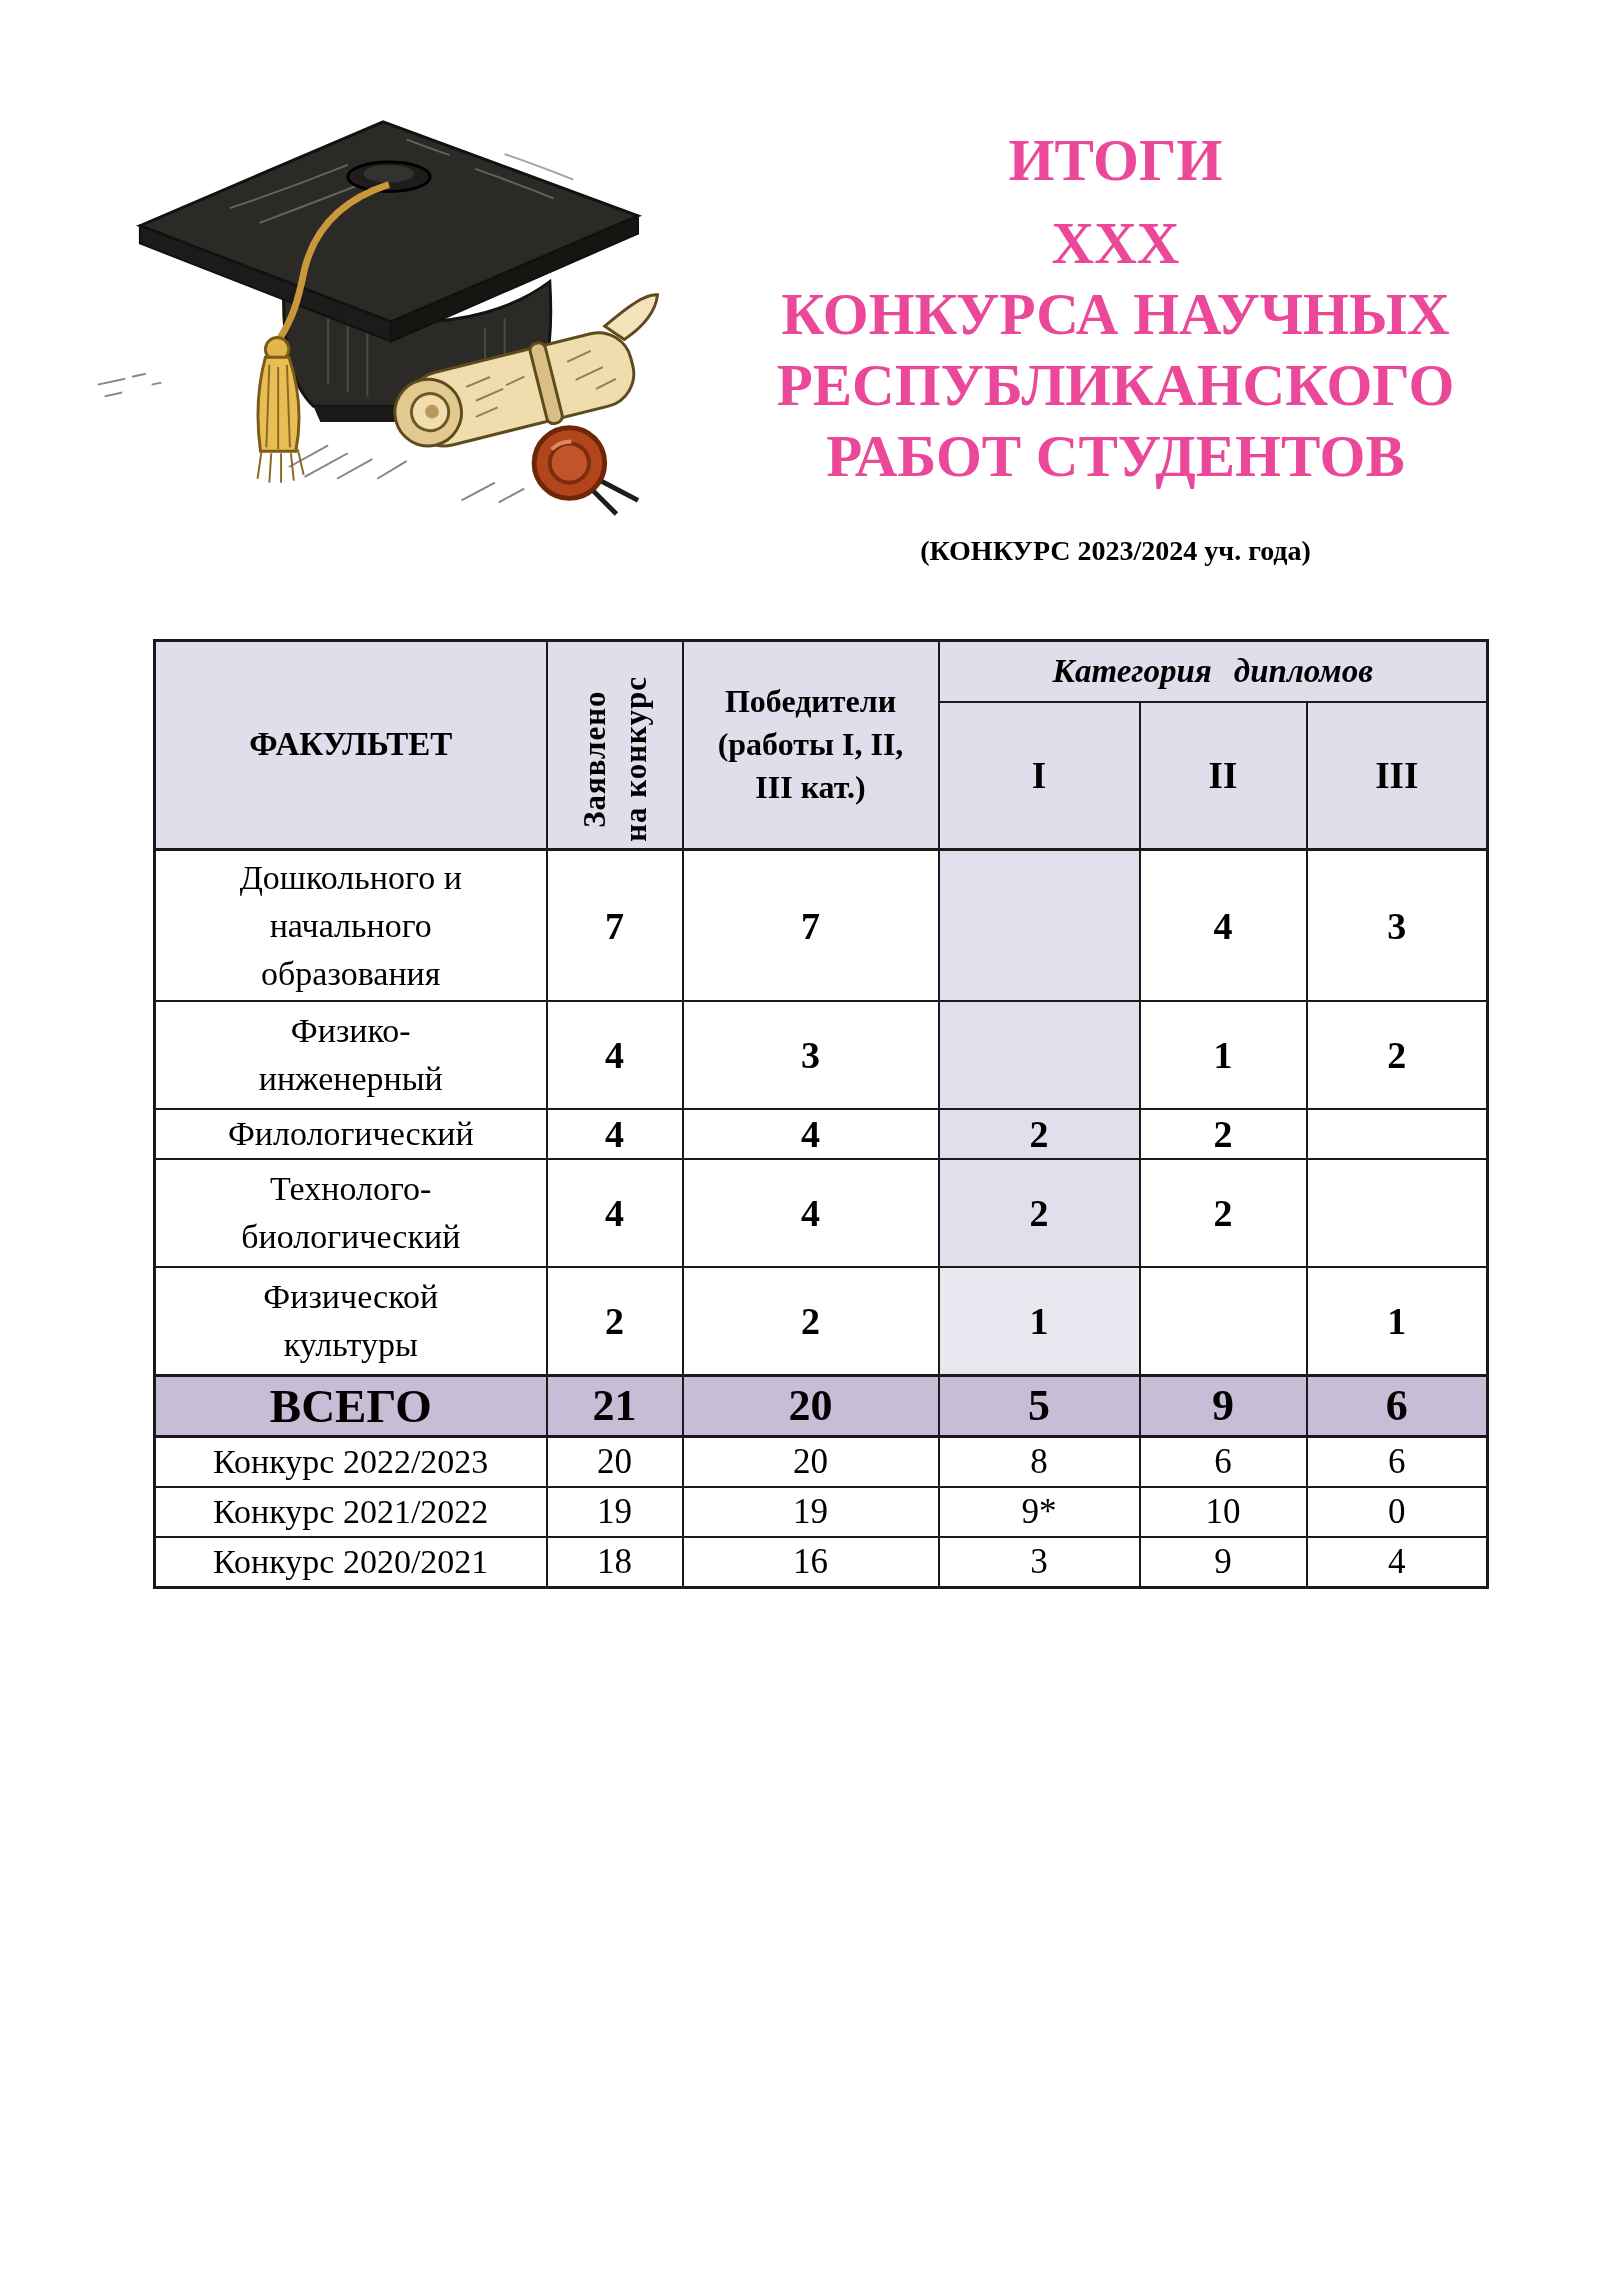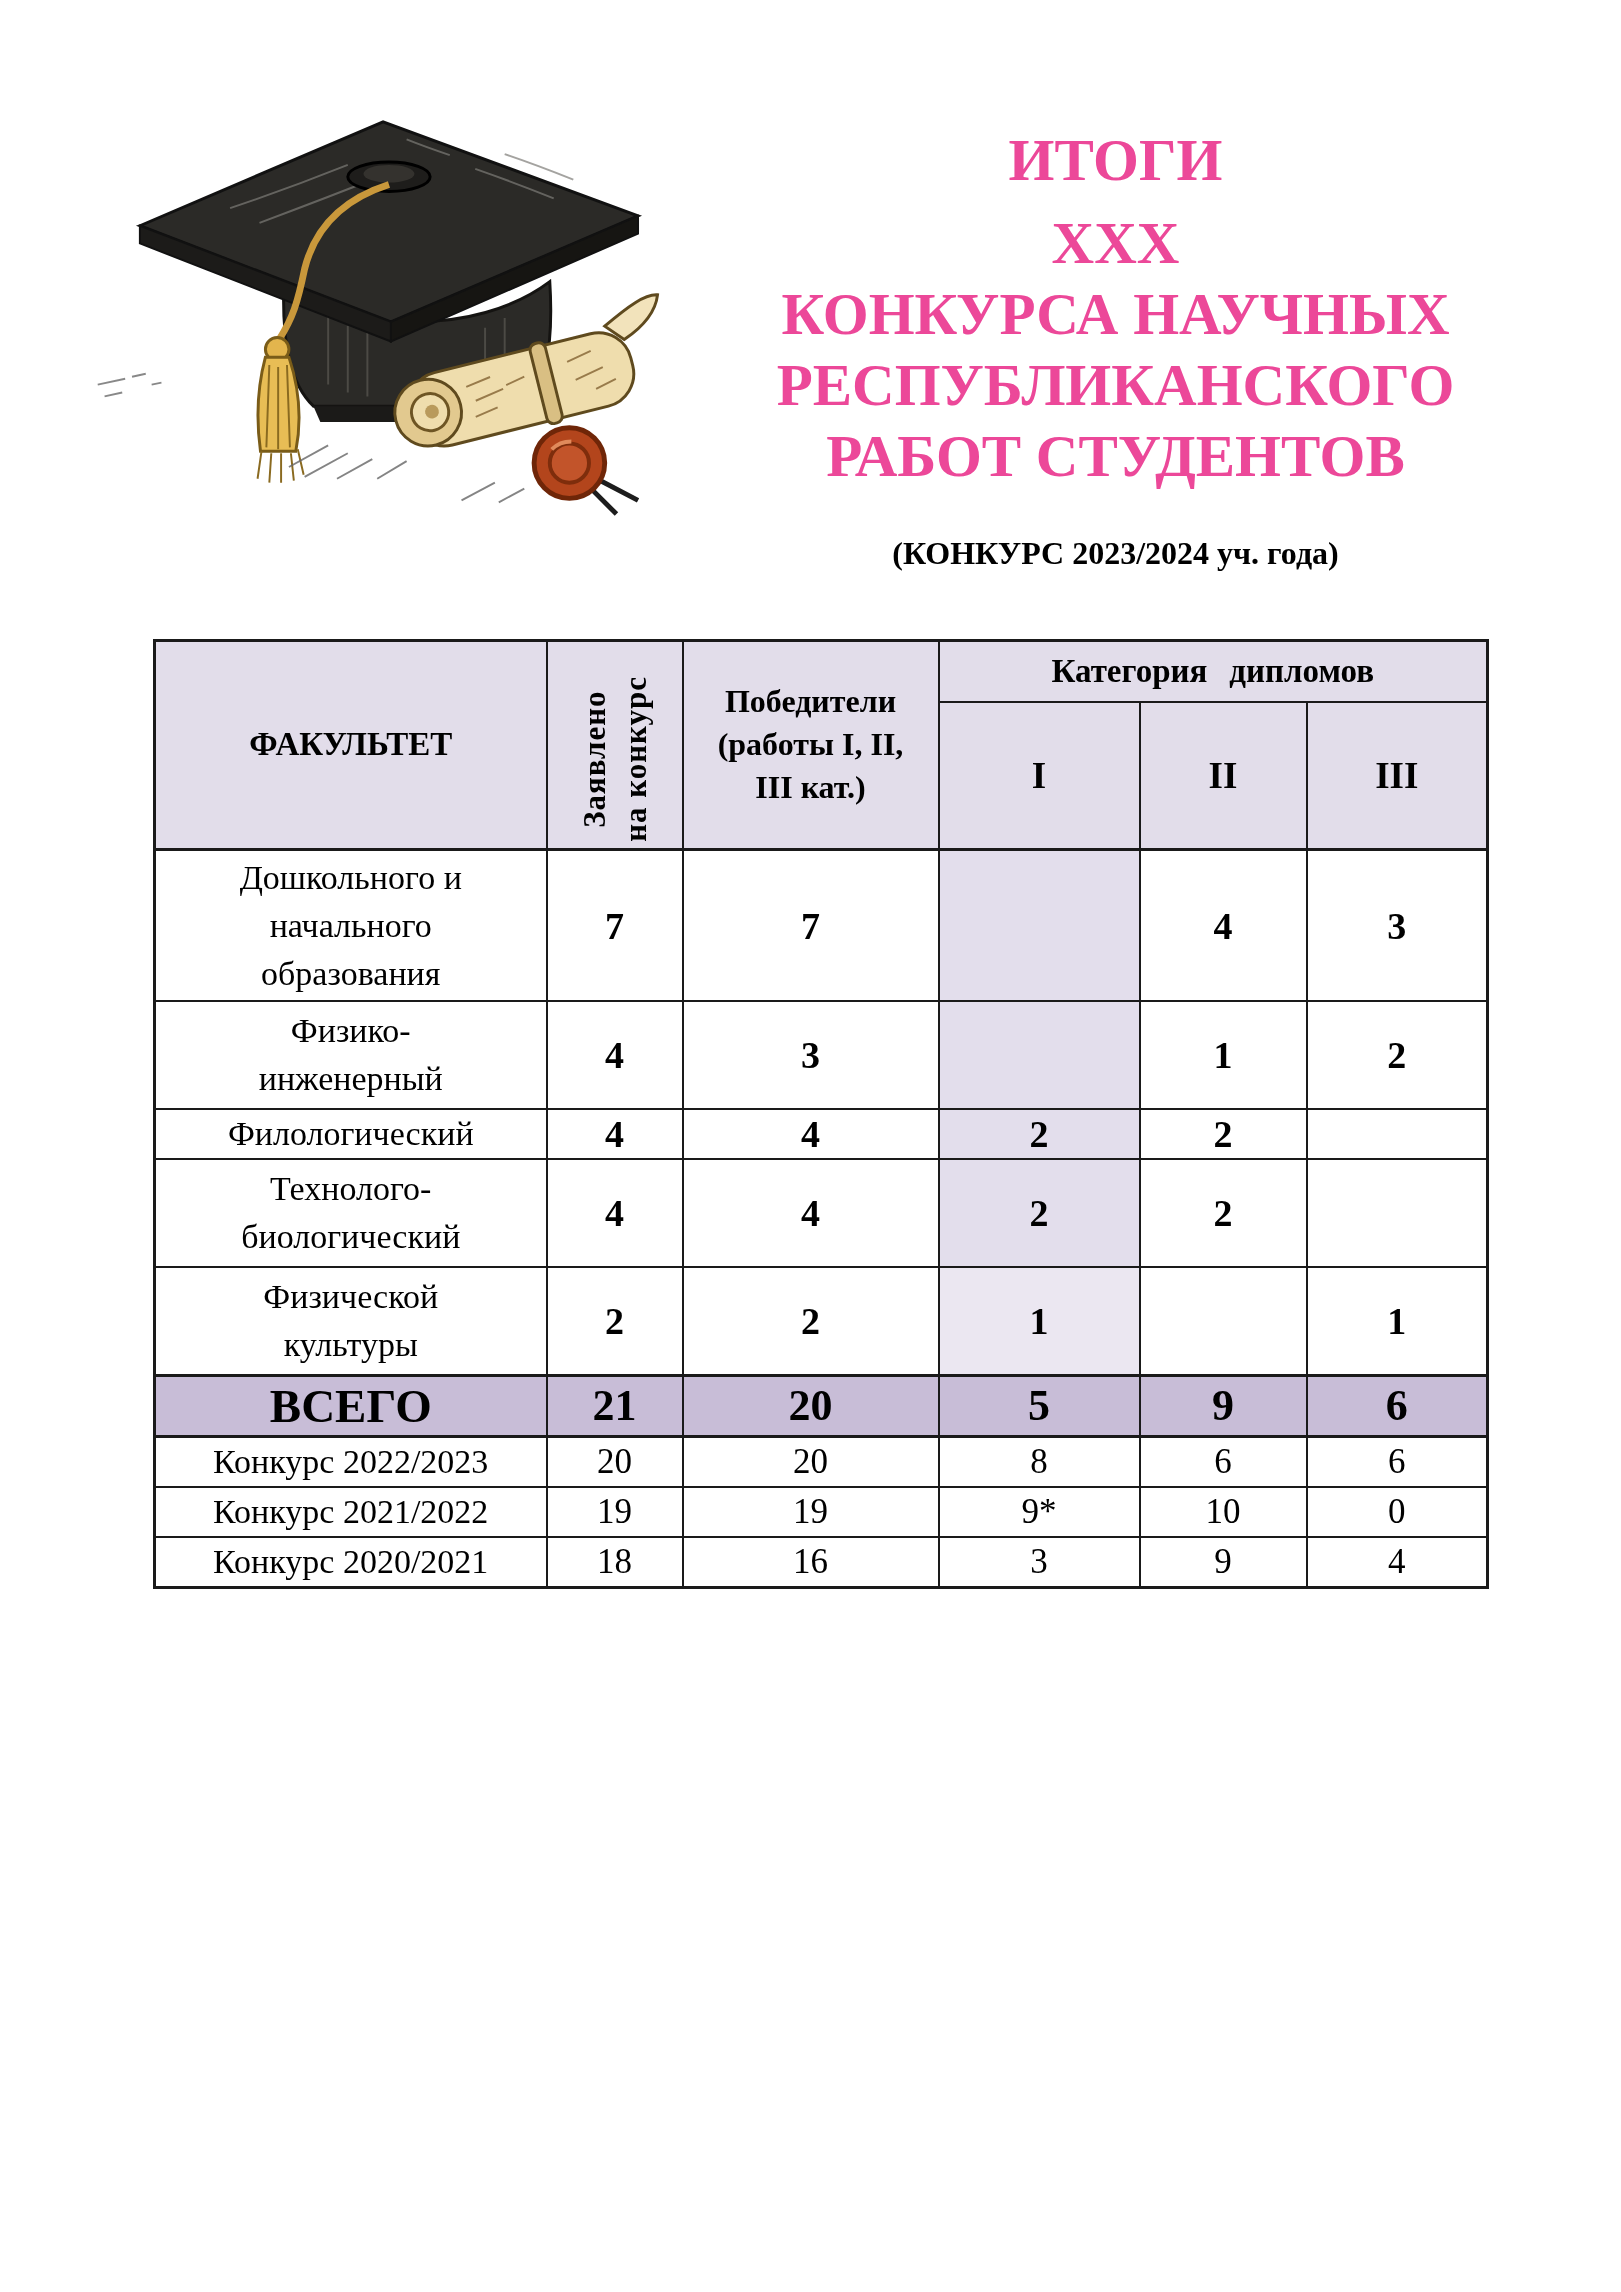--- a/index.html
+++ b/index.html
@@ -5,35 +5,35 @@
   html,body{margin:0;padding:0;background:#ffffff;}
   .page{position:relative;width:1621px;height:2293px;background:#ffffff;overflow:hidden;
         font-family:"Liberation Serif","DejaVu Serif",serif;color:#000;}
 
   
   .title-block{position:absolute;left:686px;top:125px;width:859px;text-align:center;
                color:#ec4899;font-weight:bold;font-size:59px;line-height:71px;}
   .title-line1{margin-bottom:11.8px;}
   .title-rest div{white-space:nowrap;}
   .subtitle{position:absolute;left:686px;top:535px;width:859px;text-align:center;
-            font-weight:bold;font-size:32px;color:#000;}
+            font-weight:bold;font-size:28px;color:#000;}
 
   
   .illustration{position:absolute;left:83px;top:61px;width:608px;height:456px;}
 
   
   table.results{position:absolute;left:153px;top:639px;width:1333px;
                 border-collapse:collapse;table-layout:fixed;border:3.9px solid #1A1A1A;}
   table.results th,table.results td{border:2px solid #1A1A1A;padding:0;vertical-align:middle;
                 text-align:center;overflow:hidden;}
   .hdr{background:#E2DDEA;font-weight:bold;font-size:33px;line-height:43px;}
   tr.h1{height:61px;}
   tr.h2{height:145px;}
   tr.h2 th{border-bottom-width:3.9px;font-size:37px;}
-  th.c-cat{word-spacing:13.7px;}
+  th.c-cat{word-spacing:13.7px;font-style:italic;}
   th.c-win{font-size:32px;}
 
   
   .rot-wrap{display:flex;height:200px;align-items:flex-end;justify-content:center;
             padding-bottom:5.9px;}
   .rot{writing-mode:vertical-rl;transform:rotate(180deg);font-weight:bold;font-size:31px;
        letter-spacing:1px;}
   .rot div{line-height:41px;}
 
   tr.body-row td{border-top-width:2.9px;border-bottom-width:2.9px;}

